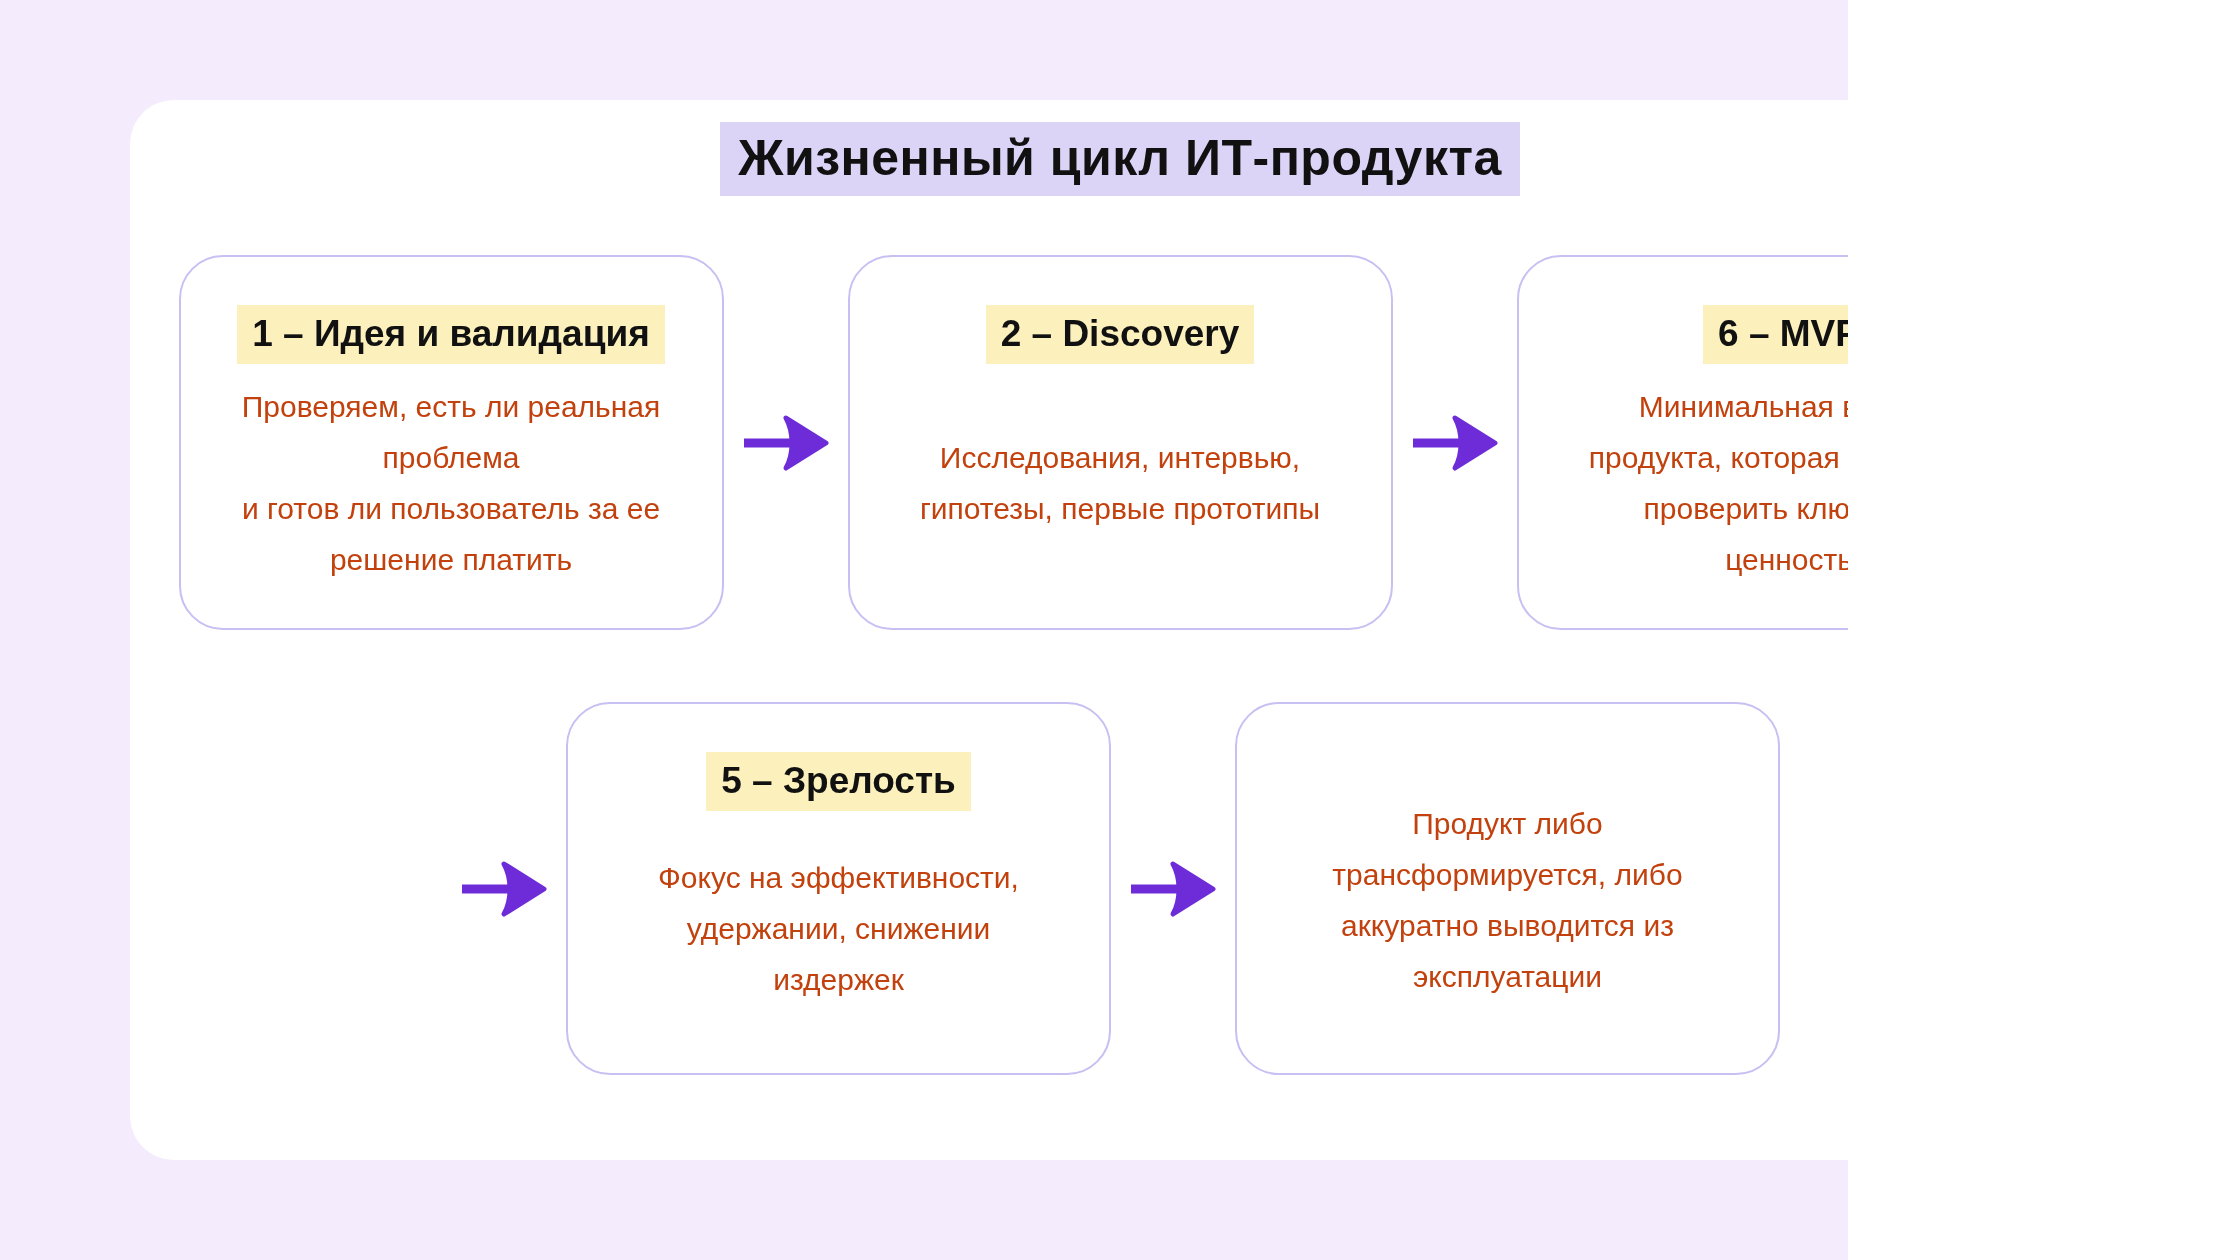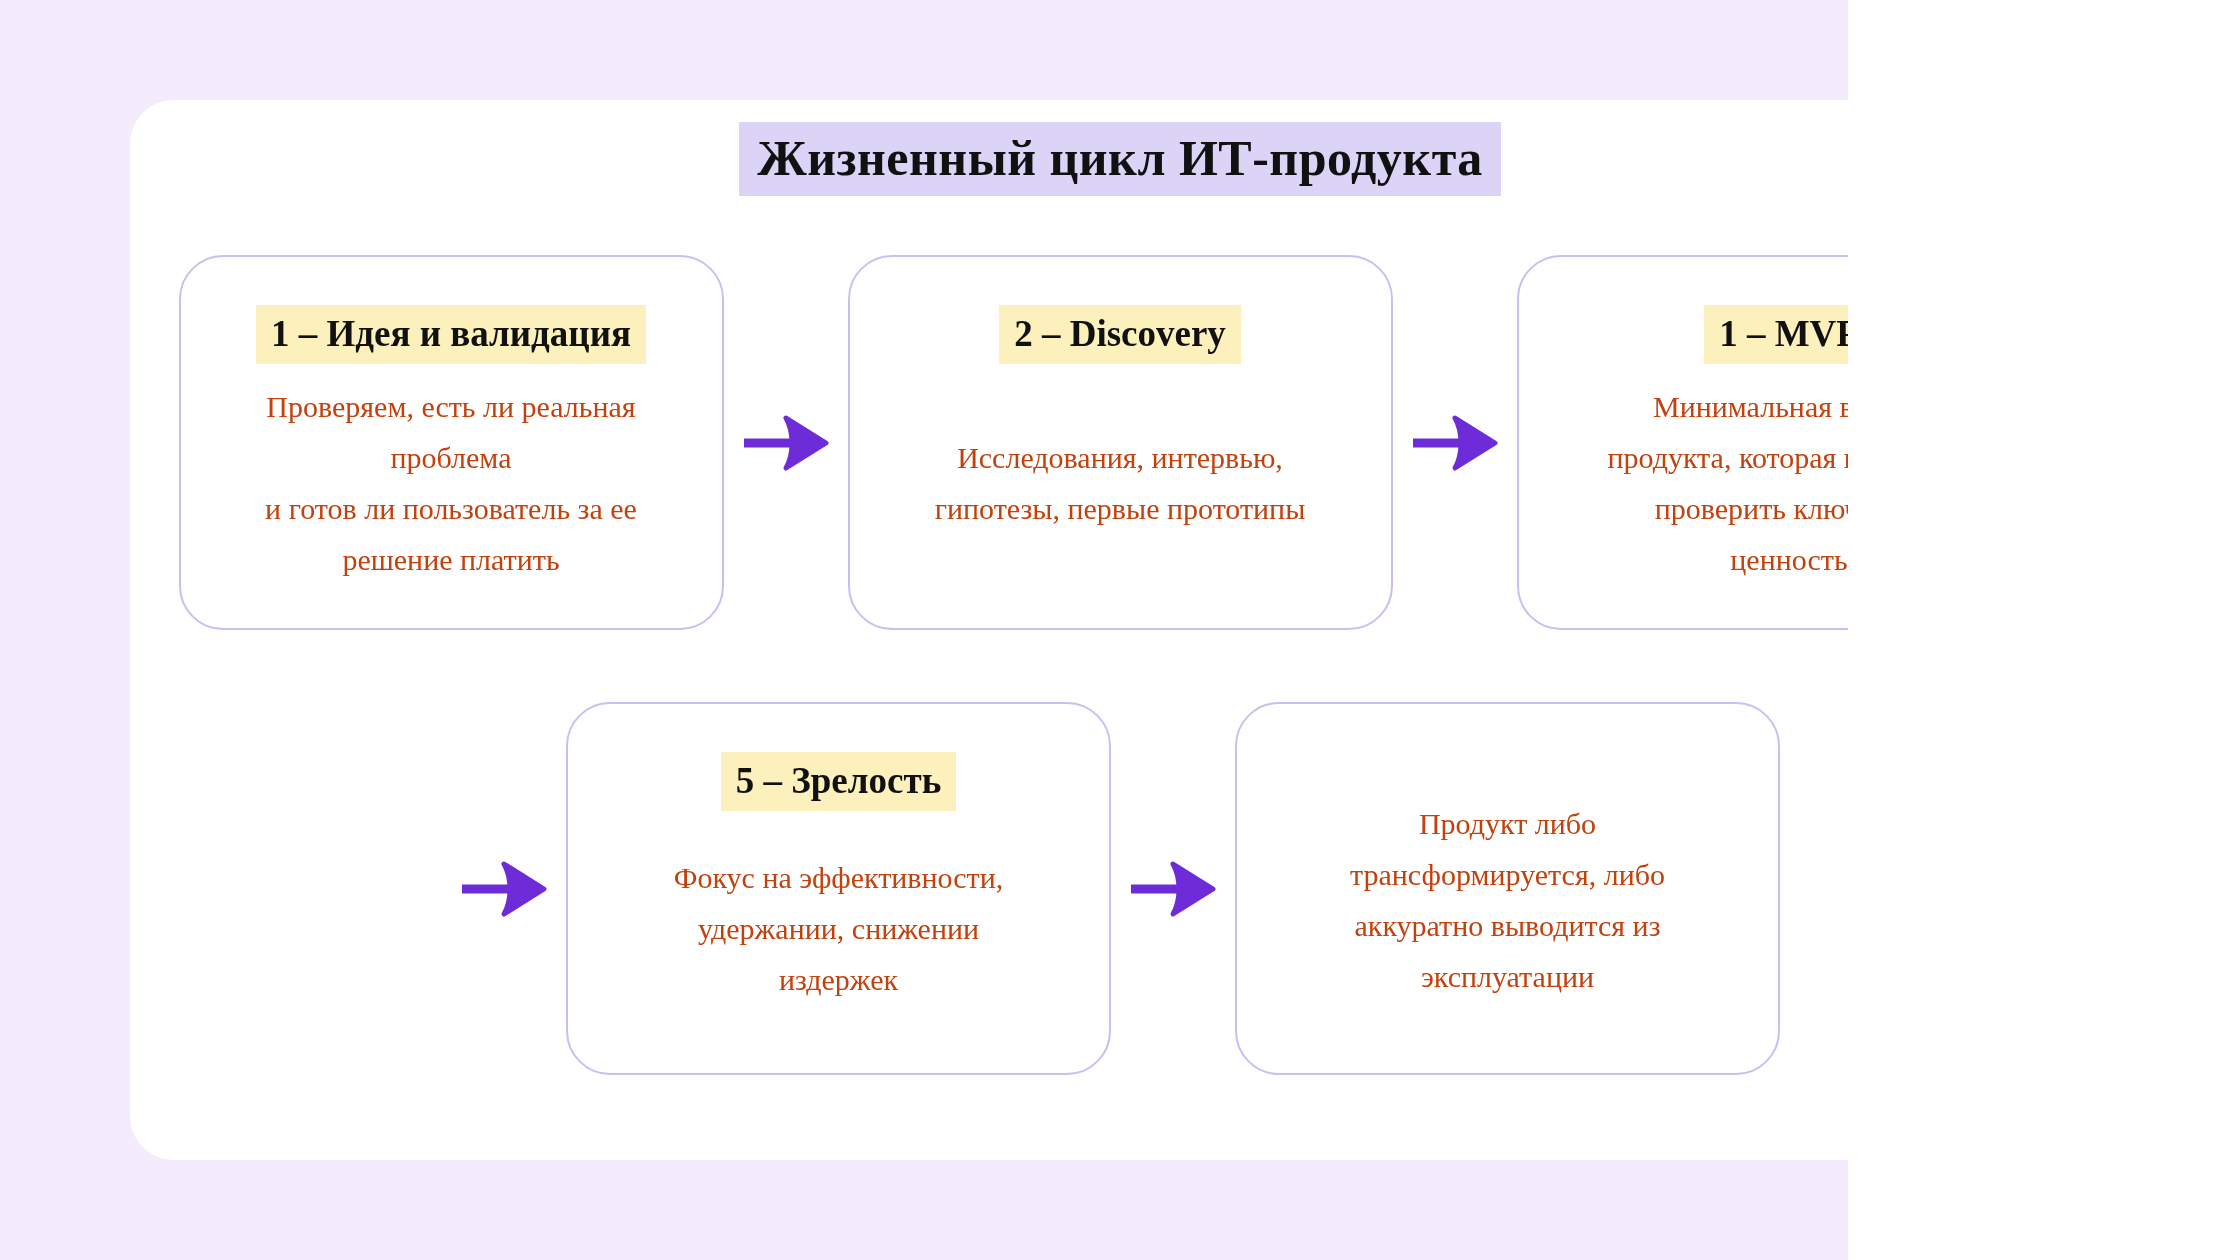--- a/index.html
+++ b/index.html
@@ -9,21 +9,21 @@
     --heading-highlight:#fcf1bd;
     --title-highlight:#dbd4f7;
     --arrow:#6e2cd9;
     --text:#111111;
   }
   html,body{margin:0;padding:0;}
   .stage{
     position:relative;
     width:1848px;height:1260px;
     background:var(--background);
-    font-family:Liberation Serif, serif;
+    font-family:Liberation Sans, sans-serif;
     overflow:hidden;
   }
   .panel{
     position:absolute;left:130px;top:100px;
     width:1980px;height:1060px;
     background:var(--panel);
     border-radius:44px;
   }
   .title-row{
     position:absolute;top:22px;left:0;width:100%;
@@ -103,21 +103,21 @@
         <div class="card-body">Исследования, интервью,
 гипотезы, первые прототипы</div>
       </div>
       <div class="arrow-cell">
         <svg class="arrow-svg" viewBox="0 0 88 64" aria-hidden="true">
           <path class="arrow-line" d="M2 32 H50"></path>
           <path class="arrow-head" d="M44 7 L84 32 L44 57 C52 43 52 21 44 7 Z"></path>
         </svg>
       </div>
       <div class="card">
-        <div class="card-heading">1 – MVP</div>
+        <div class="card-heading">6 – MVP</div>
         <div class="card-body">Минимальная версия
 продукта, которая позволяет
 проверить ключевую
 ценность</div>
       </div>
     </div>
 
     <div class="row row-2">
       <div class="arrow-cell">
         <svg class="arrow-svg" viewBox="0 0 88 64" aria-hidden="true">

